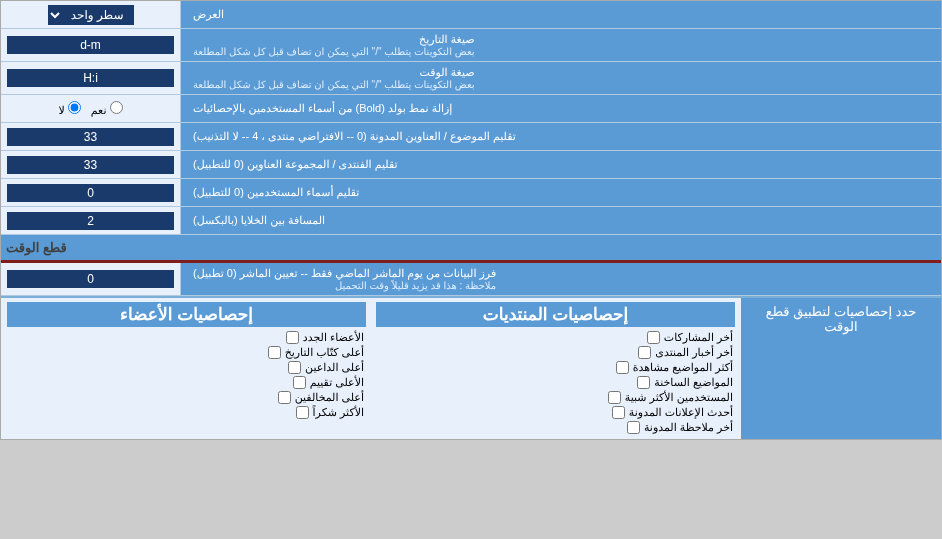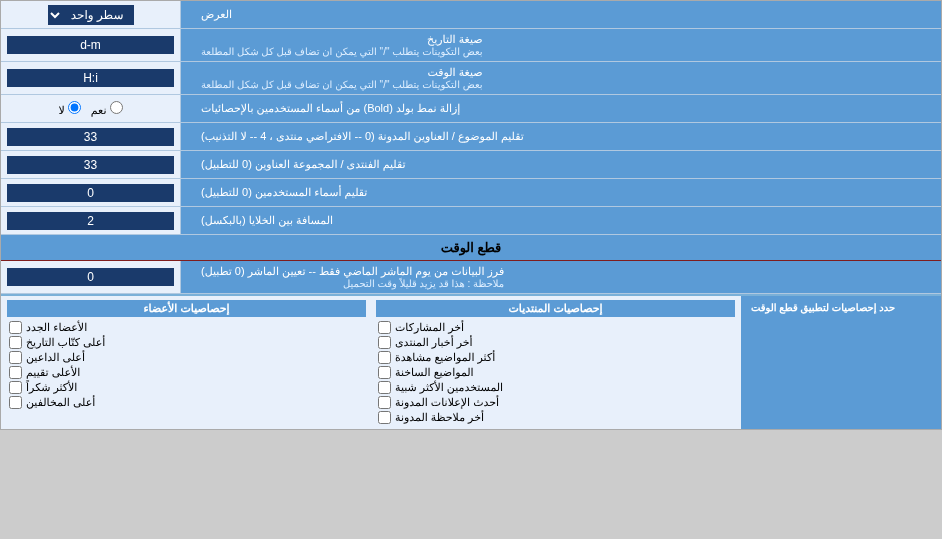--- a/index.html
+++ b/index.html
@@ -17,21 +17,21 @@
     .row {
       display: flex;
       align-items: stretch;
       border-bottom: 1px solid #b0c8e0;
       min-height: 28px;
     }
     .row:last-child { border-bottom: none; }
     .label-cell {
       background: #5b9bd5;
       color: #fff;
-      padding: 4px 20px;
+      padding: 4px 12px;
       flex: 1;
       display: flex;
       align-items: center;
       justify-content: flex-end;
       text-align: right;
       font-size: 11px;
       min-width: 0;
     }
     .label-cell small {
       font-size: 10px;
@@ -52,26 +52,26 @@
       background: #1a3a6b;
       color: #fff;
       border: none;
       padding: 2px 6px;
       width: 100%;
       text-align: center;
       font-size: 12px;
     }
     .section-header {
       background: #5b9bd5;
-      color: #000000;
-      text-align: center;
+      color: #404040;
+      text-align: left;
       padding: 5px;
       font-weight: bold;
       font-size: 13px;
-      border-bottom: 1px solid #7f1d1d;
+      border-bottom: 3px solid #7f1d1d;
     }
     .select-cell {
       background: #e8f0fb;
       min-width: 180px;
       max-width: 200px;
       display: flex;
       align-items: center;
       justify-content: center;
       padding: 3px 6px;
       border-right: 1px solid #b0c8e0;
@@ -105,50 +105,50 @@
     }
     .cb-label-cell {
       background: #5b9bd5;
       color: #fff;
       padding: 6px 10px;
       width: 200px;
       min-width: 200px;
       display: flex;
       align-items: flex-start;
       justify-content: flex-end;
-      text-align: right;
-      font-size: 10px;
-      font-weight: bold;
+      text-align: center;
+      font-size: 13px;
+      font-weight: normal;
     }
     .cb-groups {
       background: #e8f0fb;
       flex: 1;
       display: flex;
       padding: 4px 6px;
       gap: 10px;
     }
     .cb-group {
       flex: 1;
     }
     .cb-group-header {
       background: #5b9bd5;
       color: #fff;
       text-align: center;
       padding: 2px 4px;
-      font-size: 11px;
+      font-size: 17px;
       font-weight: bold;
       margin-bottom: 3px;
     }
     .cb-item {
       display: flex;
       align-items: center;
       gap: 4px;
       padding: 1px 2px;
       font-size: 11px;
-      justify-content: flex-end;
+      justify-content: flex-start;
     }
     .cb-item input[type="checkbox"] {
       margin: 0;
     }
   </style>
 </head>
 <body>
 
 <div class="main-container">
 
@@ -300,25 +300,25 @@
         </div>
         <div class="cb-item">
           <span>أعلى الداعين</span>
           <input type="checkbox" style="">
         </div>
         <div class="cb-item">
           <span>الأعلى تقييم</span>
           <input type="checkbox" style="">
         </div>
         <div class="cb-item">
+          <span>أعلى المخالفين</span>
+          <input type="checkbox" style="">
+        </div>
+        <div class="cb-item">
           <span>الأكثر شكراً</span>
           <input type="checkbox" style="">
         </div>
-        <div class="cb-item">
-          <span>أعلى المخالفين</span>
-          <input type="checkbox" style="">
-        </div>
       </div>
 
     </div>
   </div>
 
 </div>
 
 </body></html>

